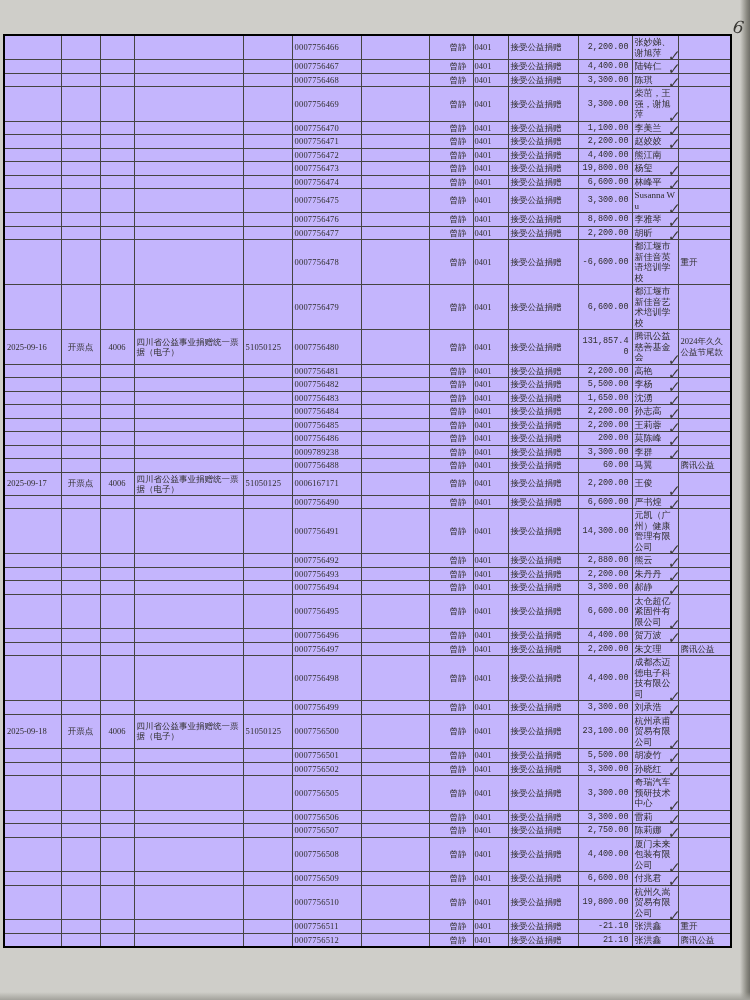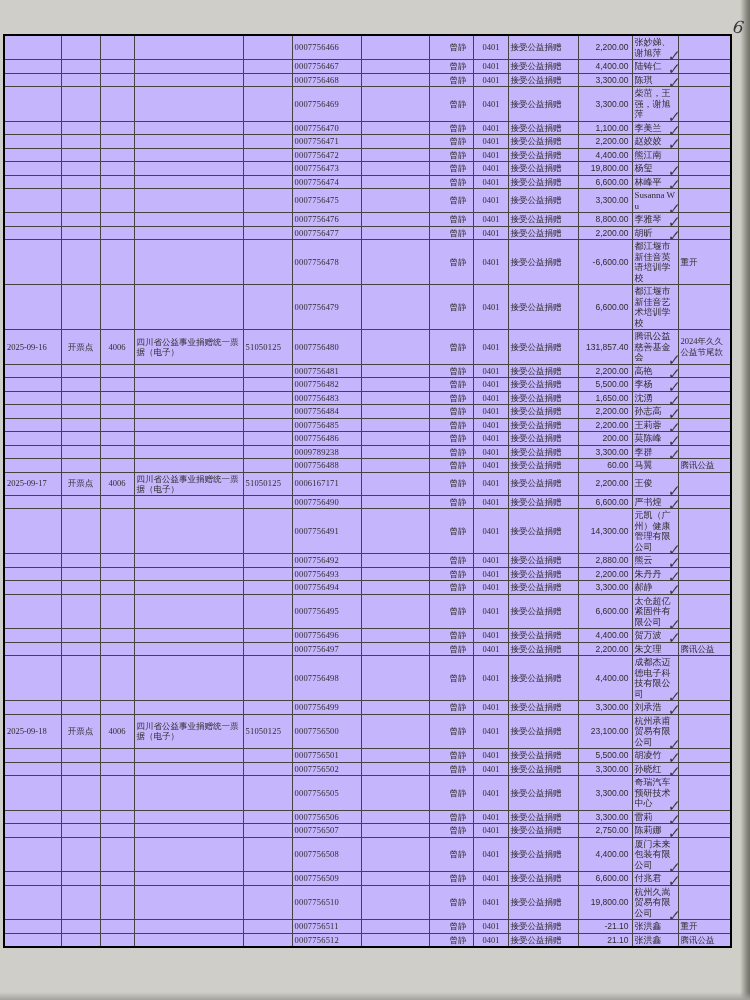--- a/index.html
+++ b/index.html
@@ -32,24 +32,24 @@
     border:1px solid #454441;
     font-size:8.5px;line-height:10.5px;
     padding:1px 2px;vertical-align:middle;
     overflow:hidden;word-break:break-all;
   }
   tr{height:13px;}
   td.c-date{}
   td.c-date span{display:inline-block;max-width:44px;}
   td.c-point,td.c-pcode{text-align:center;}
   td.c-title{line-height:10px;}
-  td.c-amt{text-align:right;padding-right:3px;font-family:Liberation Sans, sans-serif;margin-left:26px;}
+  td.c-amt{text-align:right;padding-right:3px;font-family:Liberation Mono, monospace;margin-left:26px;}
   td.c-no,td.c-no2,td.c-serial{font-family:"Liberation Serif","DejaVu Serif",serif;letter-spacing:0.2px;}
   td.c-donor{position:relative;font-size:9px;line-height:10.5px;margin-top:16px;}
-  td.c-opc{text-align:left;padding-left:9px;}
+  td.c-opc{text-align:left;padding-left:1px;}
   td.c-op{padding-left:20px;}
   .check{
     position:absolute;right:-3px;bottom:-2px;
     font-size:15px;color:#3c3b38;
     transform:rotate(-6deg) skewX(-12deg);
     font-family:"DejaVu Sans",sans-serif;
     pointer-events:none;
   }
   #hand-mark{
     position:absolute;left:733px;top:17px;

